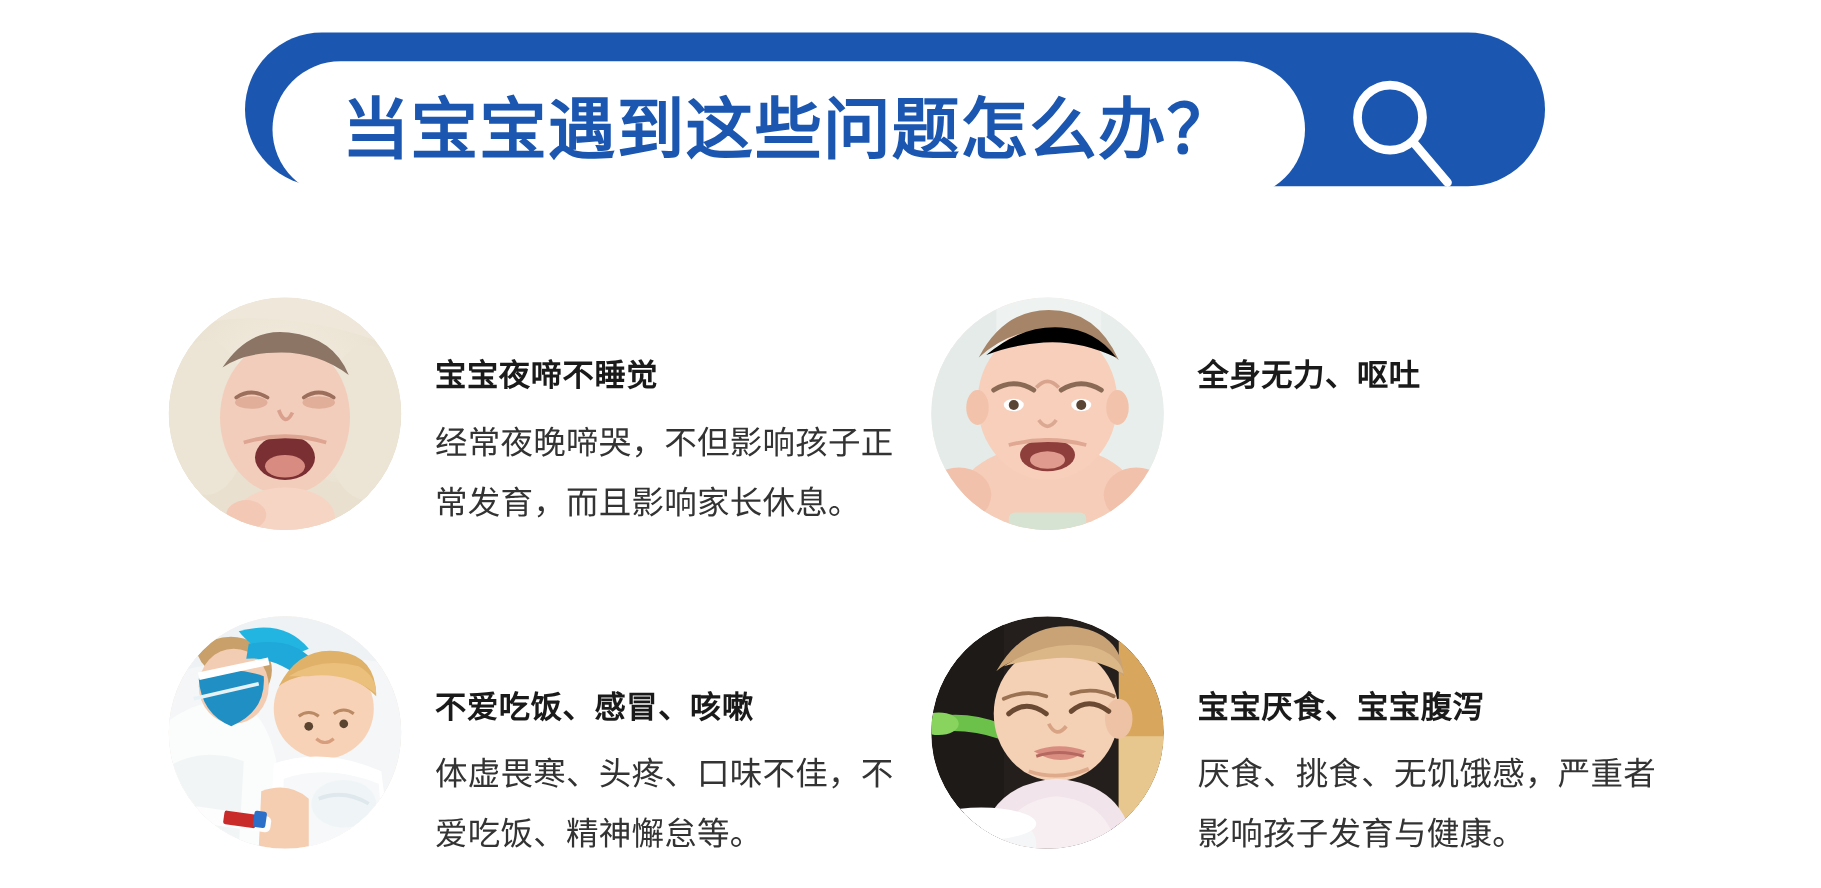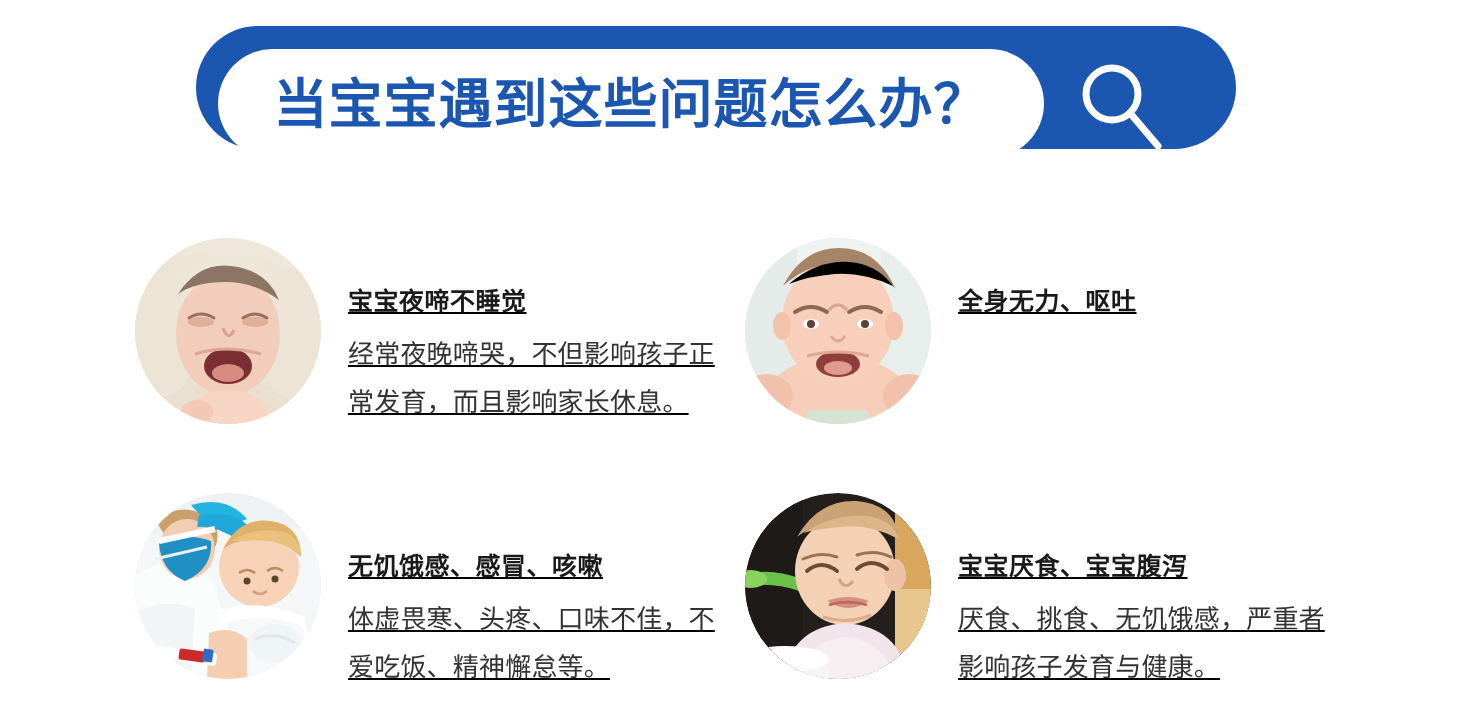--- a/index.html
+++ b/index.html
@@ -74,21 +74,20 @@
     top: 238px;
     width: 1457px;
     height: 470px;
   }
 
   .card {
     position: absolute;
     display: flex;
     align-items: flex-start;
     width: 600px;
-    text-decoration: underline;
   }
   .card-0 { left: 135px;  top: 0px;   }
   .card-1 { left: 745px;  top: 0px;   }
   .card-2 { left: 135px;  top: 255px; }
   .card-3 { left: 745px;  top: 255px; }
 
   .thumb {
     position: relative;
     flex: 0 0 auto;
     width: 186px;
@@ -270,21 +269,21 @@
             <path d="M120 146 Q140 138 160 150" stroke="#dfe8ec" stroke-width="3" fill="none"></path>
 
             <rect x="18" y="156" width="64" height="13" rx="4" fill="#fdfdfd" transform="rotate(8 50 162)"></rect>
             <rect x="44" y="157" width="26" height="11" rx="2" fill="#c92b2b" transform="rotate(8 57 162)"></rect>
             <rect x="68" y="156" width="10" height="13" rx="2" fill="#2b6fc9" transform="rotate(8 73 162)"></rect>
             <rect x="6" y="159" width="16" height="5" rx="2" fill="#e2e6e8" transform="rotate(8 14 161)"></rect>
           </g>
         </svg>
       </div>
       <div class="card-body">
-        <div class="card-title">无饥饿感、感冒、咳嗽</div>
+        <div class="card-title">不爱吃饭、感冒、咳嗽</div>
         <div class="card-desc">体虚畏寒、头疼、口味不佳，不爱吃饭、精神懈怠等。</div>
       </div>
     </div>
 
     <div class="card card-3">
       <div class="thumb">
         <svg viewBox="0 0 186 186" xmlns="http://www.w3.org/2000/svg" aria-hidden="true">
           <defs>
             <clipPath id="c3">
                 <circle cx="93" cy="93" r="93"></circle>

